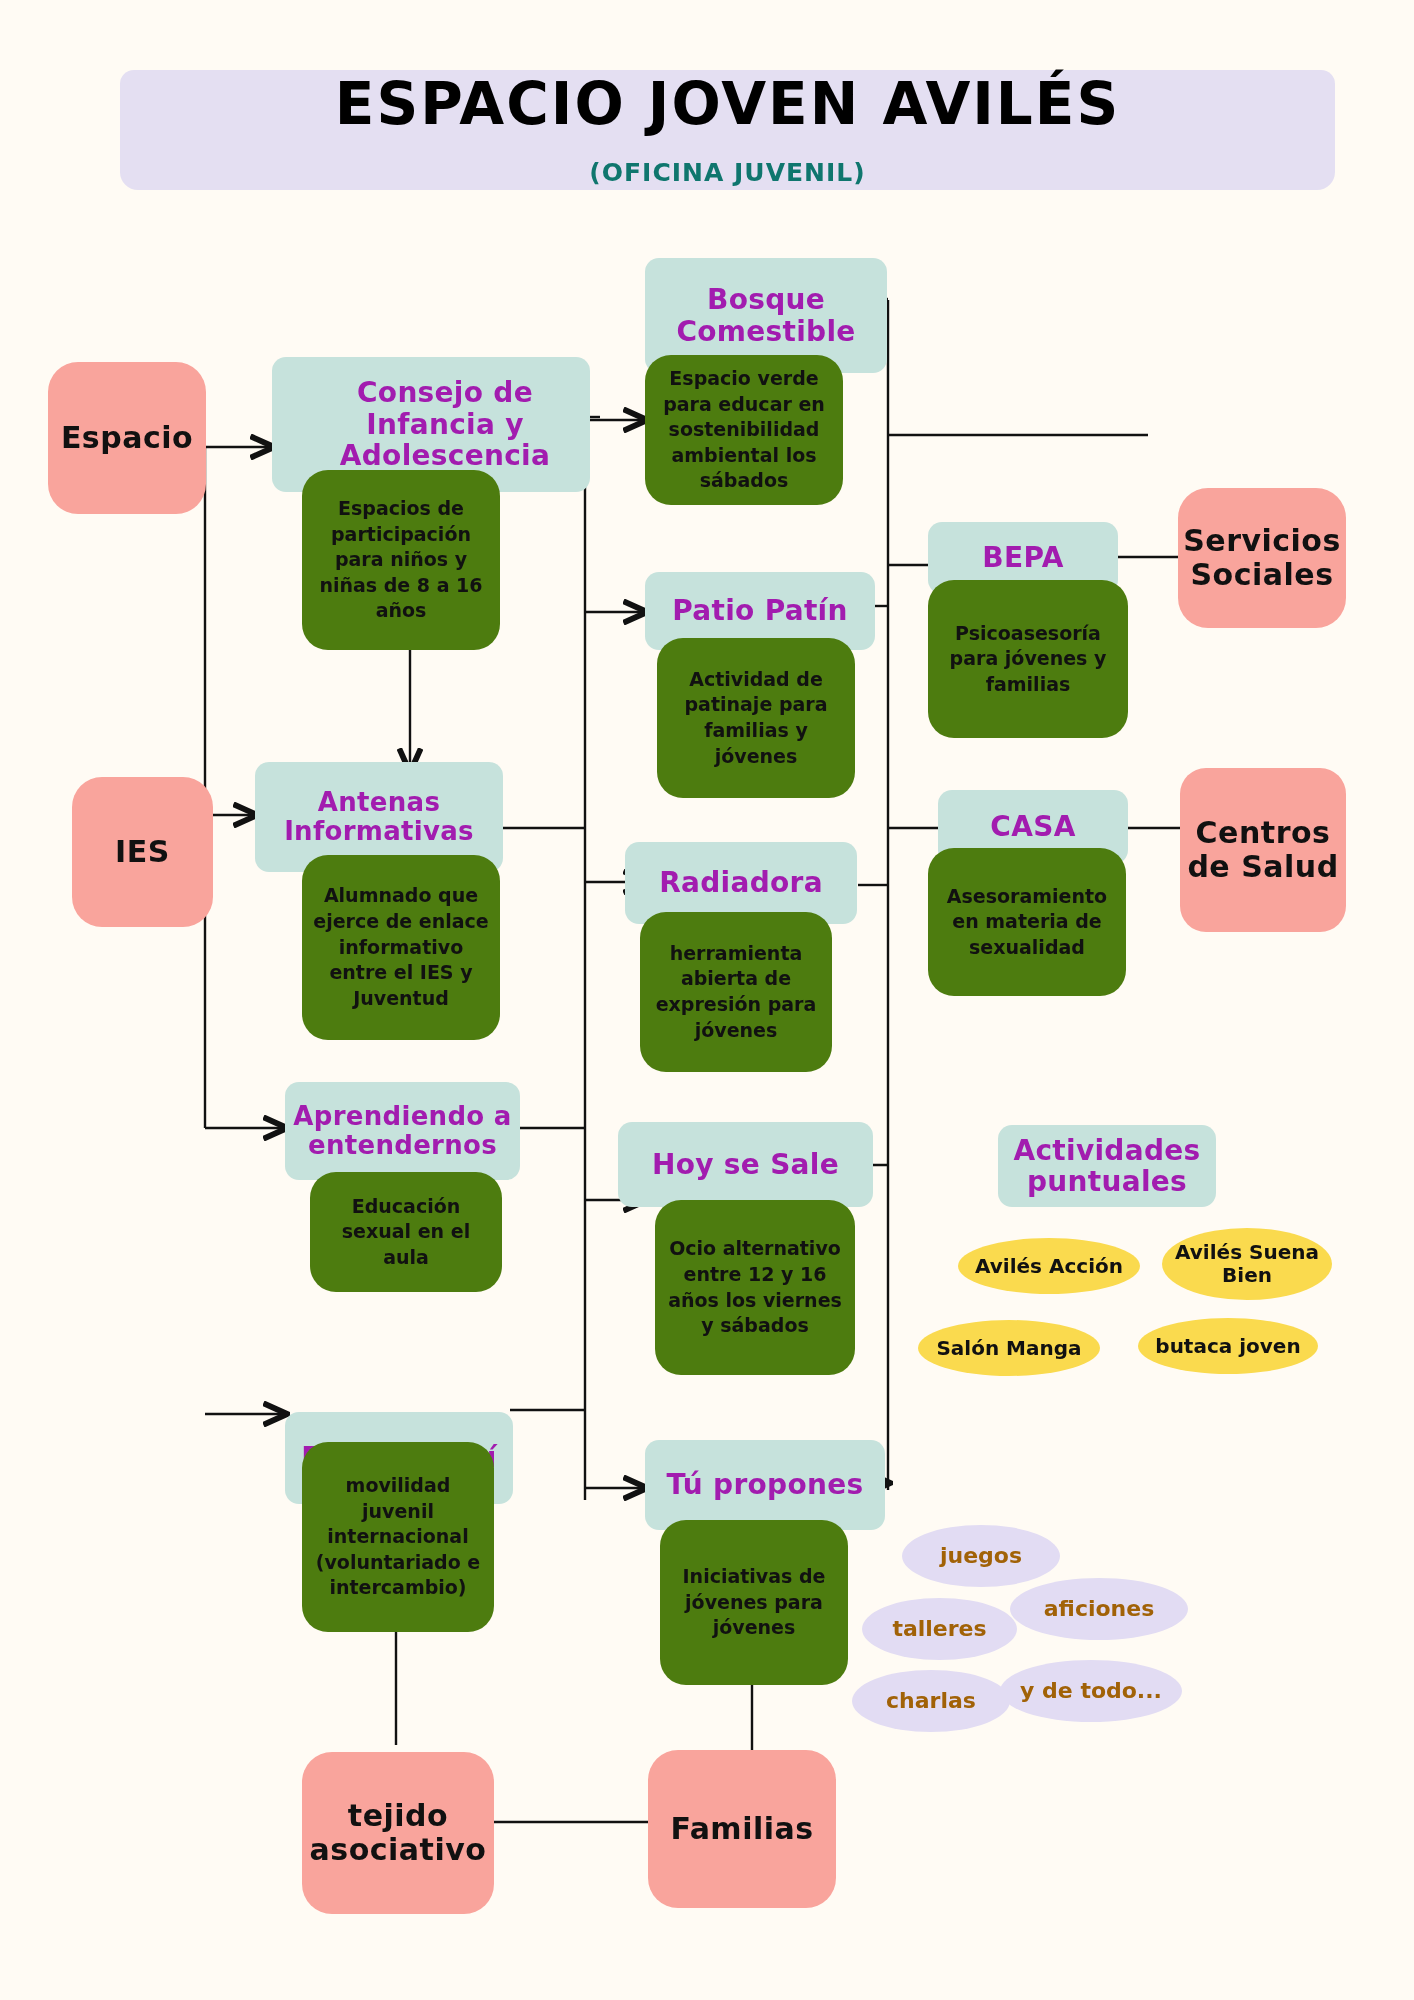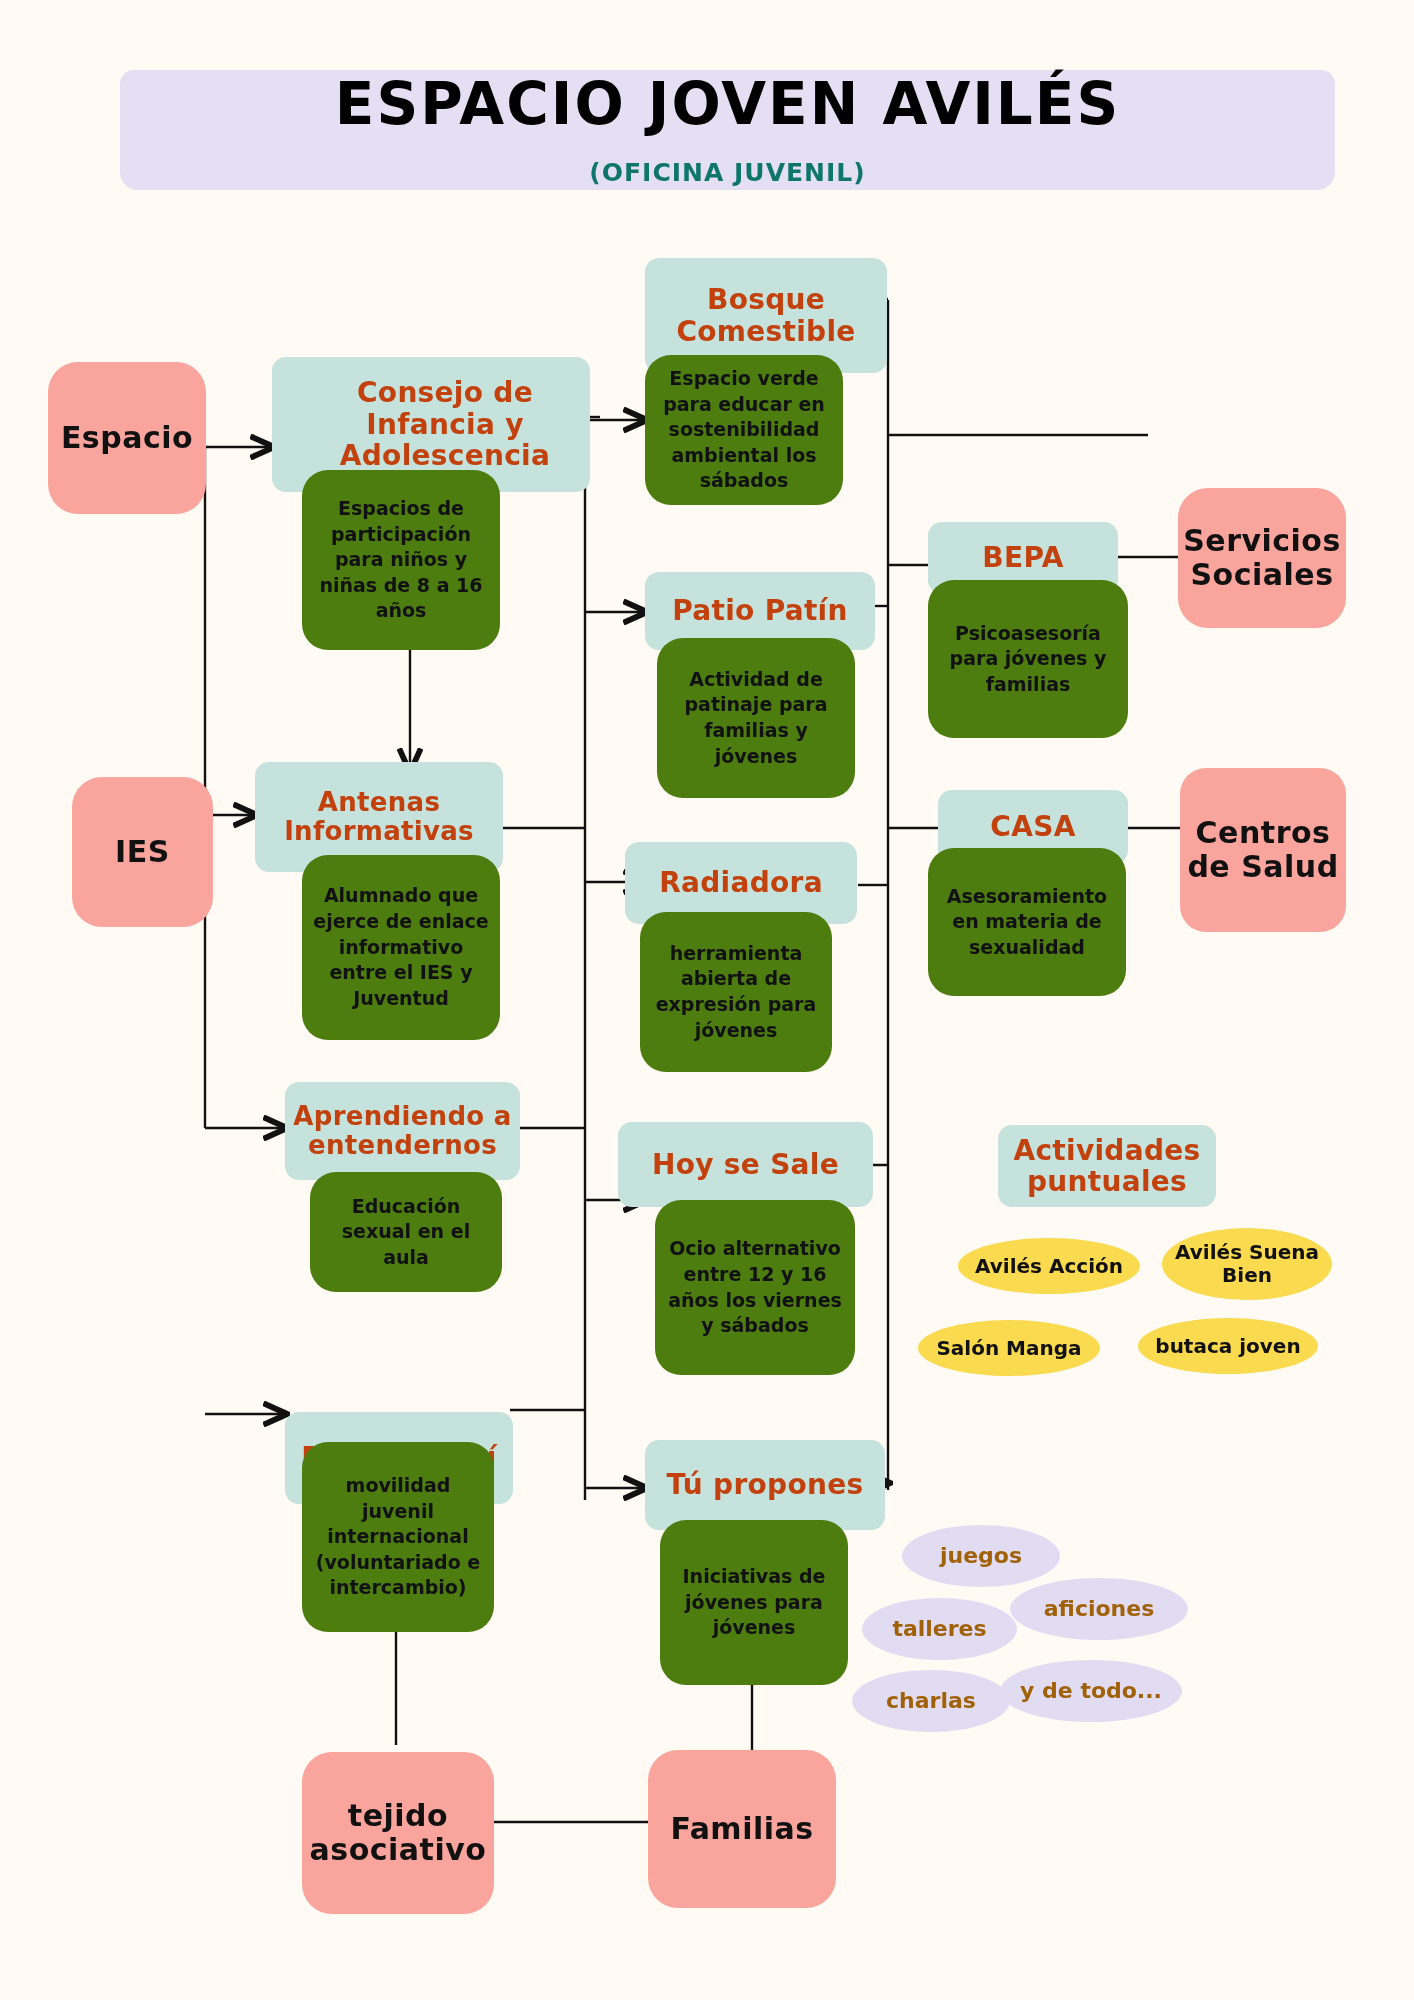--- a/index.html
+++ b/index.html
@@ -32,21 +32,21 @@
   
   .node{position:absolute;box-sizing:border-box;display:flex;align-items:center;justify-content:center;text-align:center;}
 
   .pink{
     background:#f9a49c;border-radius:30px;
     font-size:30px;font-weight:600;color:#111;letter-spacing:.5px;
     line-height:1.15;
   }
   .teal{
     background:#c6e2dc;border-radius:14px;
-    font-size:28px;font-weight:600;color:#c2410c;letter-spacing:.3px;
+    font-size:28px;font-weight:600;color:#a21caf;letter-spacing:.3px;
     line-height:1.12;
   }
   .teal.sm{font-size:26px;}
   .orange{
     background:#4d7c0f;border-radius:26px;
     font-size:19px;font-weight:700;color:#111;line-height:1.35;
     padding:8px 10px;
   }
   .pill-yellow{
     background:#fada4e;border-radius:50%/50%;

